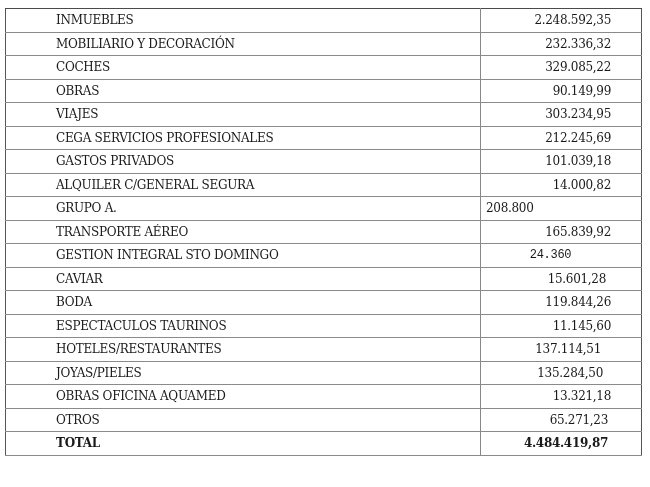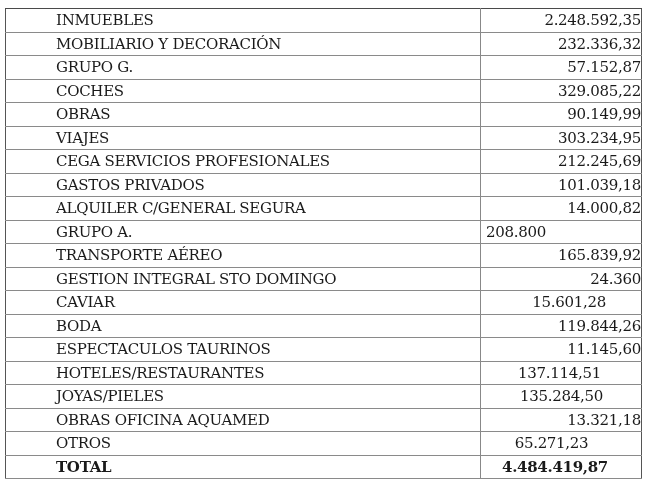--- a/index.html
+++ b/index.html
@@ -22,34 +22,35 @@
       width: 637px;
       border-collapse: collapse;
       table-layout: fixed;
       border: 1px solid #555;
     }
     .doc-table td {
       height: 22.5px;
       padding: 0;
       border-top: 1px solid #4a4a4a;
       border-bottom: 1px solid #8a8a8a;
-      font-size: 15px;
+      font-size: 12px;
       line-height: 22px;
       white-space: nowrap;
       overflow: hidden;
     }
     .doc-table td.label {
       width: 475px;
       padding-left: 50px;
       border-right: 1px solid #888;
       box-sizing: border-box;
       letter-spacing: -0.3px;
     }
     .doc-table td.amount {
       text-align: right;
+      padding-right: 30px;
       letter-spacing: -0.3px;
     }
     .doc-table tr.total-row td {
       font-weight: bold;
     }
     .doc-table tr.total-row td.amount {
       padding-right: 33px;
       margin-left: 8px;
     }
   </style>
@@ -58,24 +59,20 @@
 
 <table class="doc-table">
   <tbody>
     <tr>
         <td class="label">INMUEBLES</td>
         <td class="amount">2.248.592,35</td>
       </tr>
     <tr>
         <td class="label">MOBILIARIO Y DECORACIÓN</td>
         <td class="amount">232.336,32</td>
-      </tr>
-    <tr>
-        <td class="label">GRUPO G.</td>
-        <td class="amount">57.152,87</td>
       </tr>
     <tr>
         <td class="label">COCHES</td>
         <td class="amount">329.085,22</td>
       </tr>
     <tr>
         <td class="label">OBRAS</td>
         <td class="amount">90.149,99</td>
       </tr>
     <tr>
@@ -97,21 +94,21 @@
     <tr>
         <td class="label">GRUPO A.</td>
         <td class="amount" style="text-align: left; padding-left: 5px; margin-top: 12px;">208.800</td>
       </tr>
     <tr>
         <td class="label">TRANSPORTE AÉREO</td>
         <td class="amount">165.839,92</td>
       </tr>
     <tr>
         <td class="label">GESTION INTEGRAL STO DOMINGO</td>
-        <td class="amount" style="text-align: right; padding-left: 9px;">24.360</td>
+        <td class="amount" style="text-align: center; padding-left: 9px; font-family: Liberation Mono, monospace;">24.360</td>
       </tr>
     <tr>
         <td class="label">CAVIAR</td>
         <td class="amount" style="padding-right: 35px;">15.601,28</td>
       </tr>
     <tr>
         <td class="label">BODA</td>
         <td class="amount">119.844,26</td>
       </tr>
     <tr>
@@ -125,20 +122,20 @@
     <tr>
         <td class="label">JOYAS/PIELES</td>
         <td class="amount" style="padding-right: 38px; padding-left: 32px;">135.284,50</td>
       </tr>
     <tr>
         <td class="label">OBRAS OFICINA AQUAMED</td>
         <td class="amount" style="">13.321,18</td>
       </tr>
     <tr>
         <td class="label">OTROS</td>
-        <td class="amount" style="padding-right: 19px; text-align: center;">65.271,23</td>
+        <td class="amount" style="padding-right: 33px;">65.271,23</td>
       </tr>
     <tr class="total-row">
         <td class="label">TOTAL</td>
         <td class="amount">4.484.419,87</td>
       </tr>
   </tbody>
 </table>
 
 </body></html>

